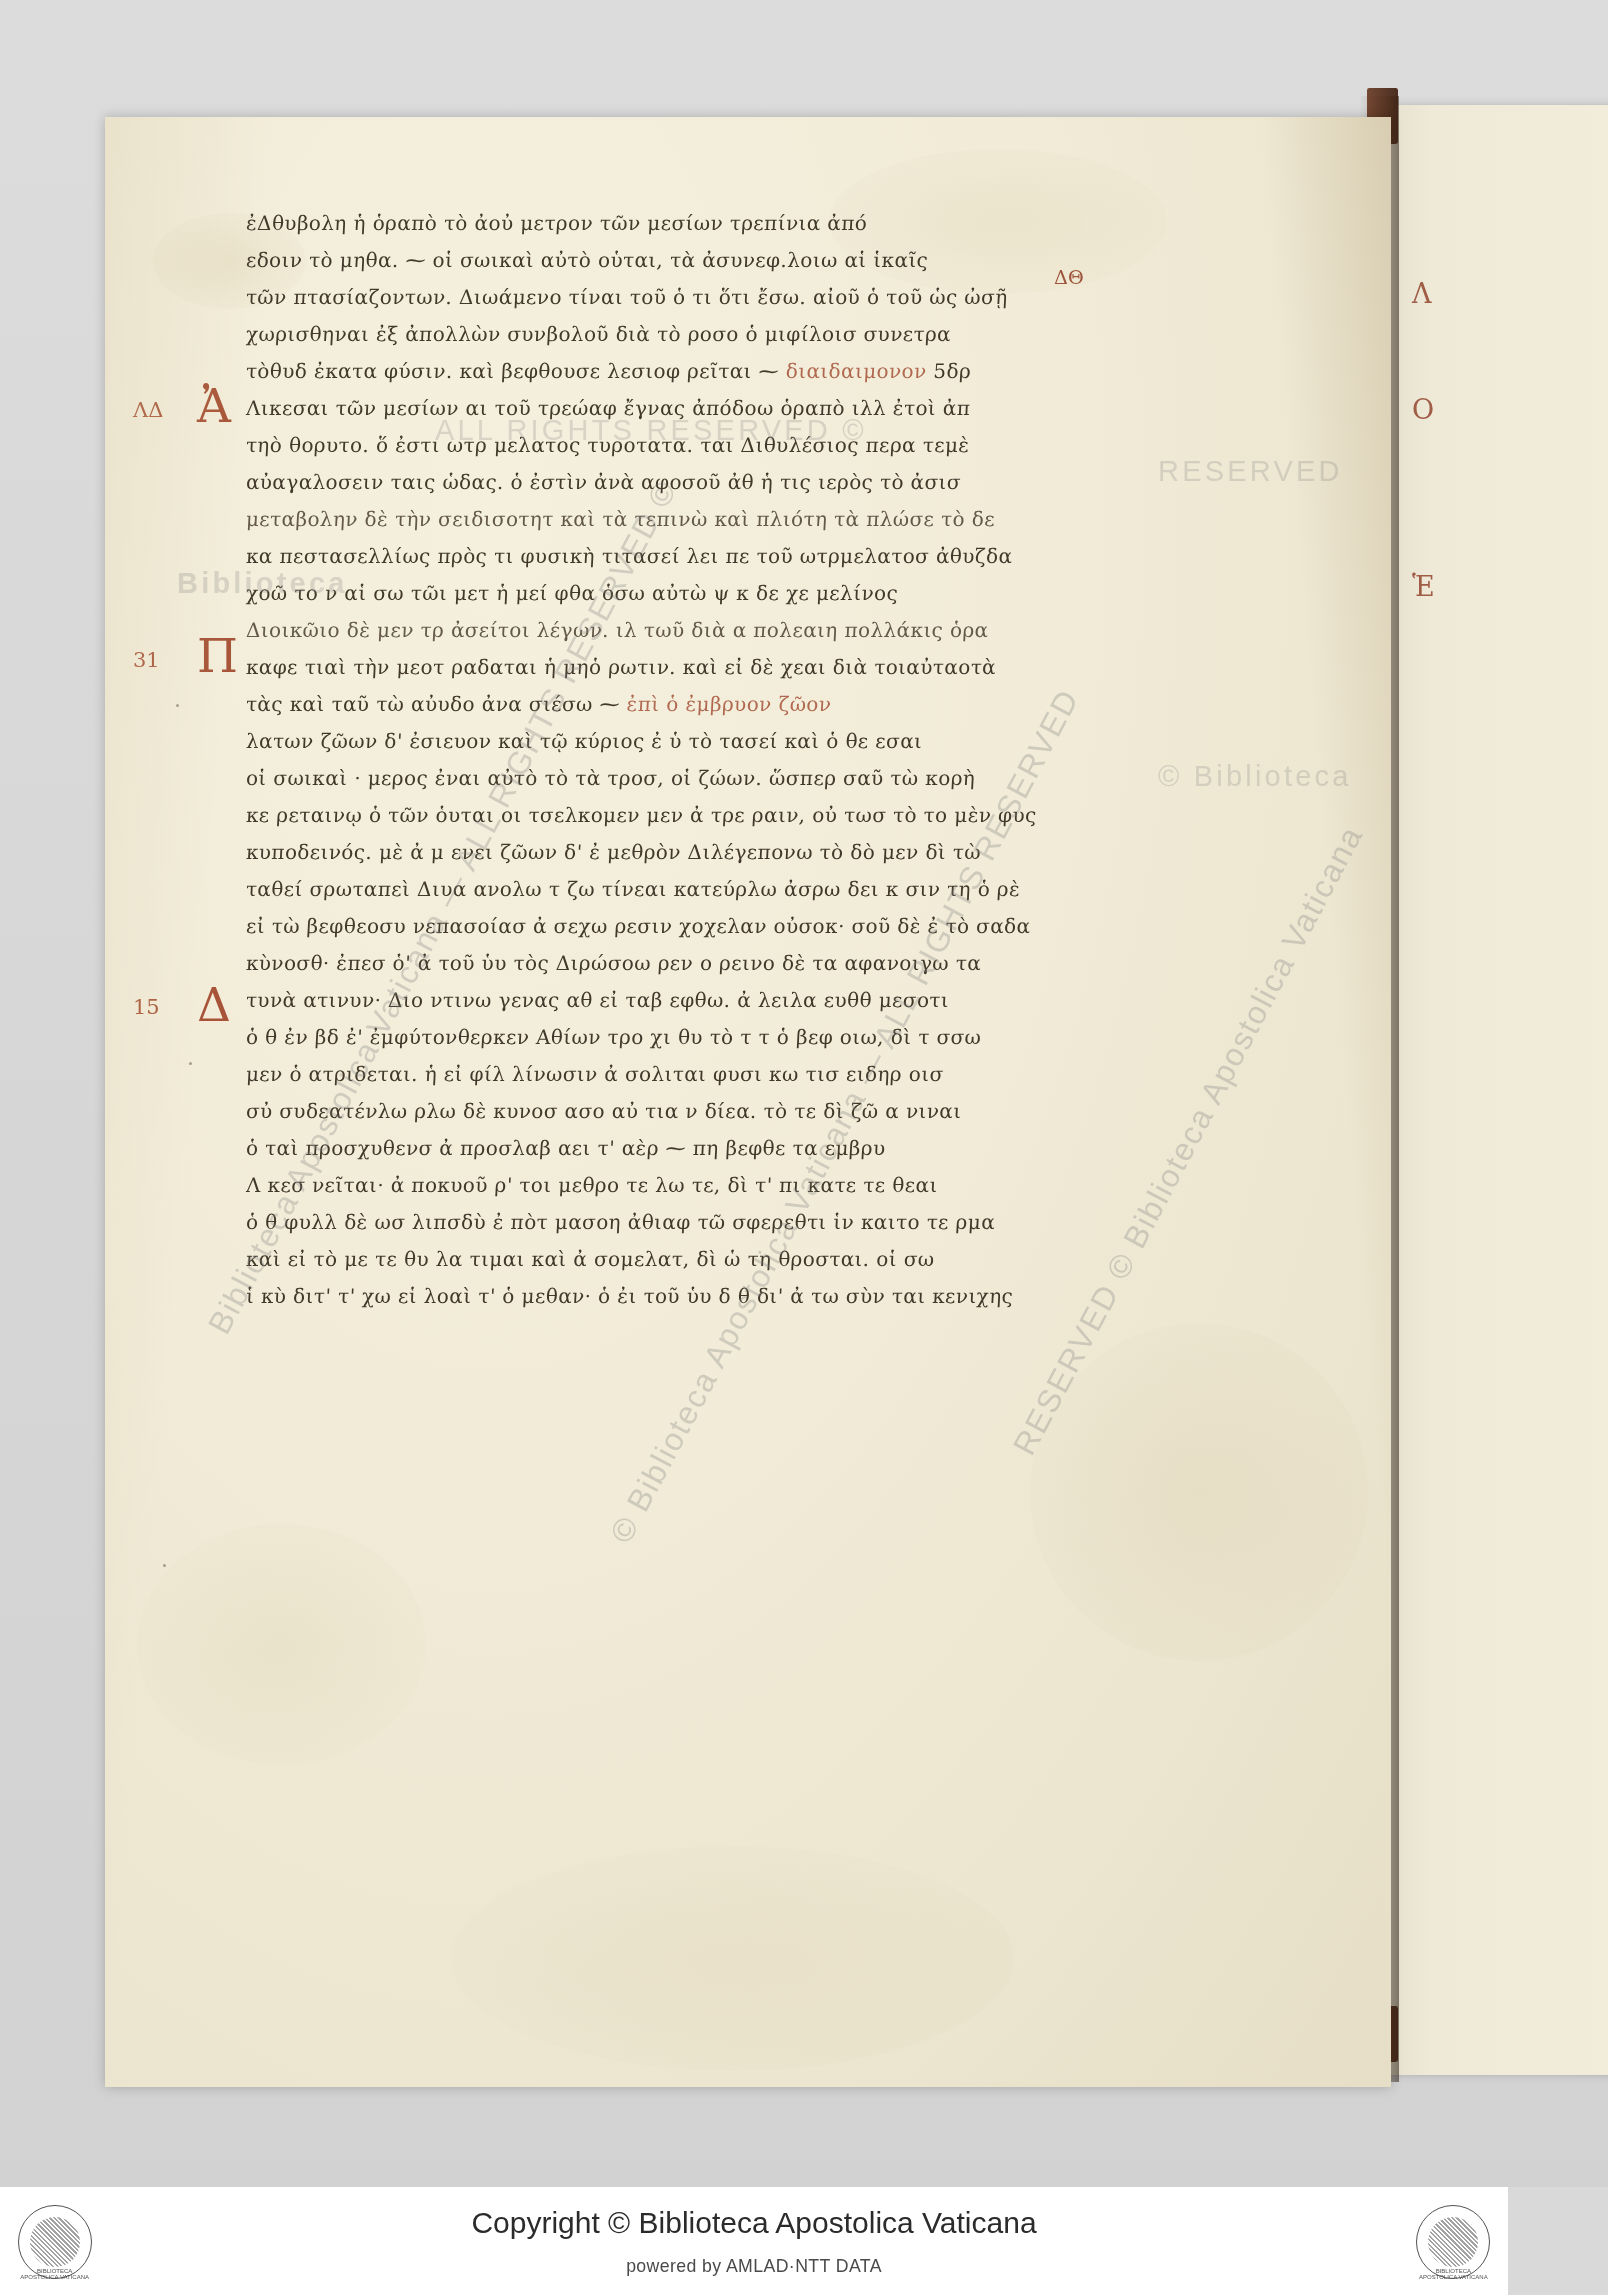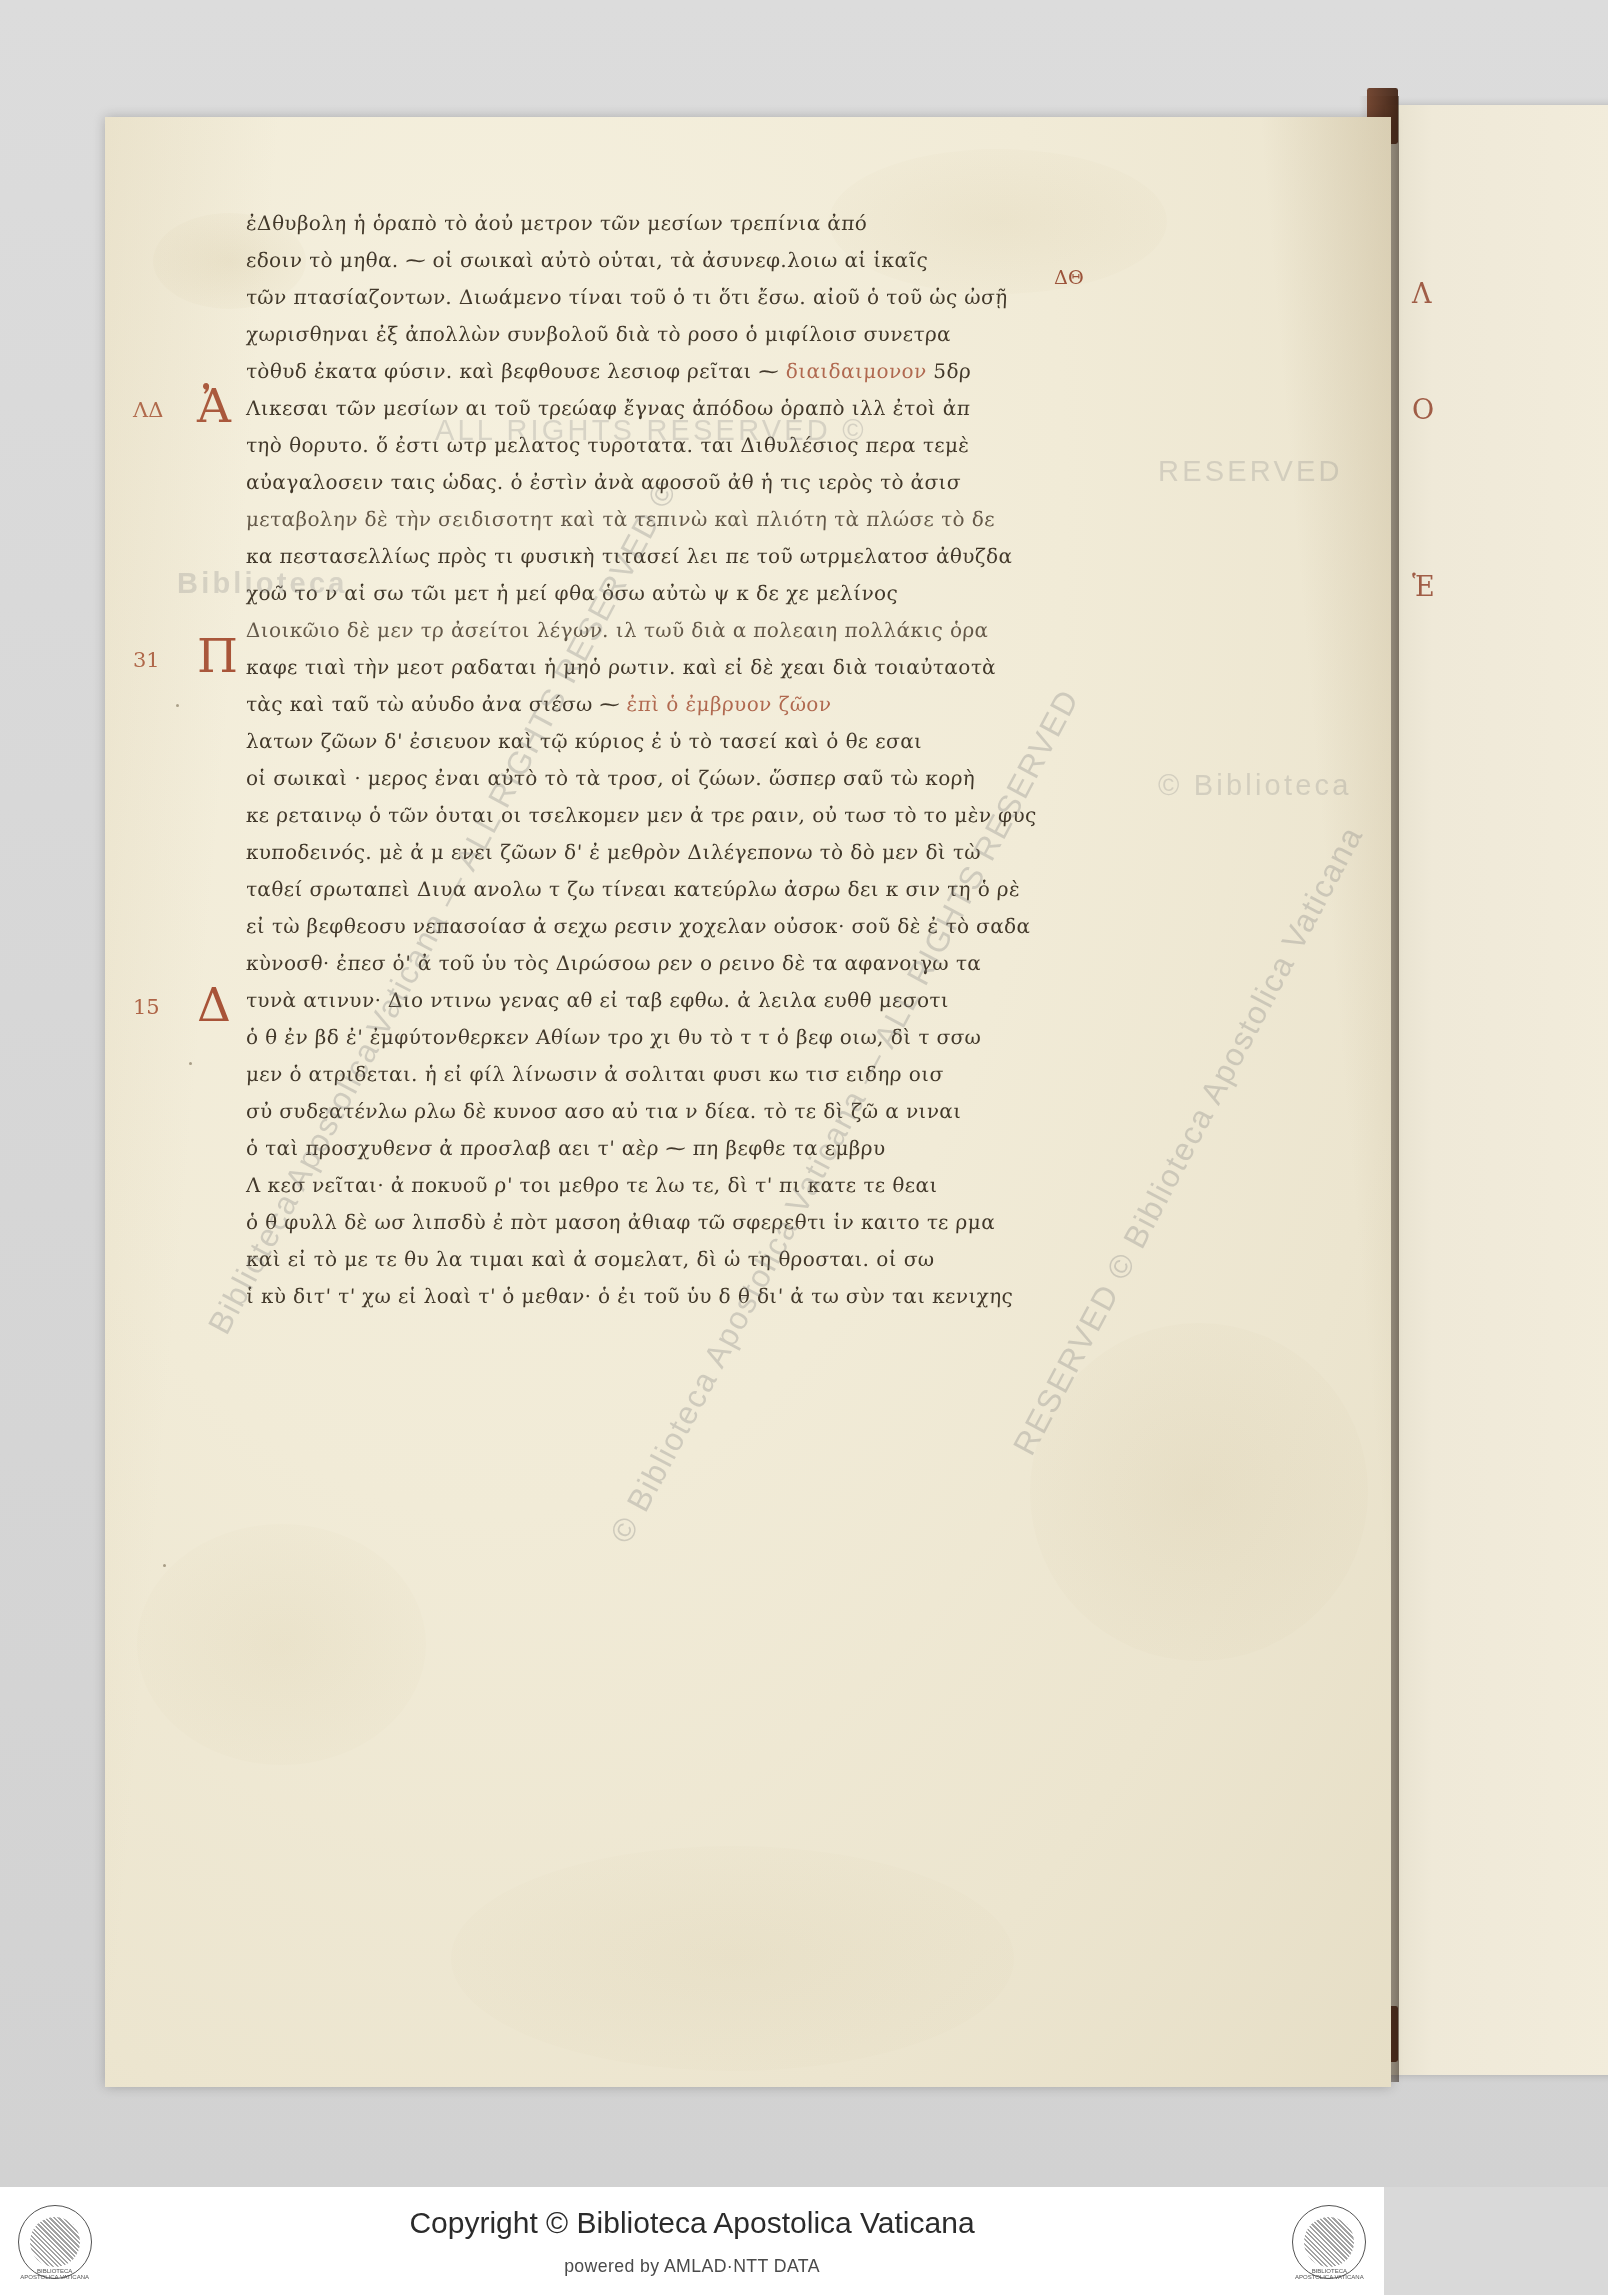--- a/index.html
+++ b/index.html
@@ -163,21 +163,21 @@
   .wm-horiz {
     font-size: 29px;
     color: rgba(130,130,130,0.26);
     letter-spacing: 3.2px;
   }
 
   
   #footer {
     position: absolute;
     left: 0; top: 2187px;
-    width: 1384px; height: 109px;
+    width: 1508px; height: 109px;
     background: #ffffff;
     display: flex;
     align-items: center;
     justify-content: center;
   }
   #footer .copy-main {
     font-size: 30px;
     color: #2b2b2b;
     text-align: center;
     font-family: "Liberation Sans", sans-serif;
@@ -303,21 +303,21 @@
       <div class="line ink-dark">ἱ κὺ διτ' τ' χω εἱ λοαὶ τ' ὁ μεθαν· ὁ ἐι τοῦ ὑυ δ θ δι' ἀ τω σὺν ται κενιχης</div>
     </div>
   </div>
 
   <div id="watermark">
     <div class="wm-text wm-diag" style="left:96px; top:1206px;">Biblioteca Apostolica Vaticana — ALL RIGHTS RESERVED ©</div>
     <div class="wm-text wm-diag" style="left:498px; top:1415px;">© Biblioteca Apostolica Vaticana — ALL RIGHTS RESERVED</div>
     <div class="wm-text wm-diag" style="left:901px; top:1327px;">RESERVED © Biblioteca Apostolica Vaticana</div>
     <div class="wm-text wm-horiz" style="left:330px; top:297px;text-align:right;">ALL RIGHTS RESERVED ©</div>
     <div class="wm-text wm-horiz" style="left:72px;  top:450px;font-weight:bold;">Biblioteca</div>
-    <div class="wm-text wm-horiz" style="left:1053px;top:643px;margin-top:9px;">© Biblioteca</div>
+    <div class="wm-text wm-horiz" style="left:1053px;top:643px;">© Biblioteca</div>
     <div class="wm-text wm-horiz" style="left:1053px;top:338px;">RESERVED</div>
   </div>
 
   <div id="footer">
     <div class="footer-seal left">
       <div class="seal-ring">
           <div class="seal-inner"></div>
         </div>
       <div class="seal-caption">BIBLIOTECA APOSTOLICA VATICANA</div>
     </div>

